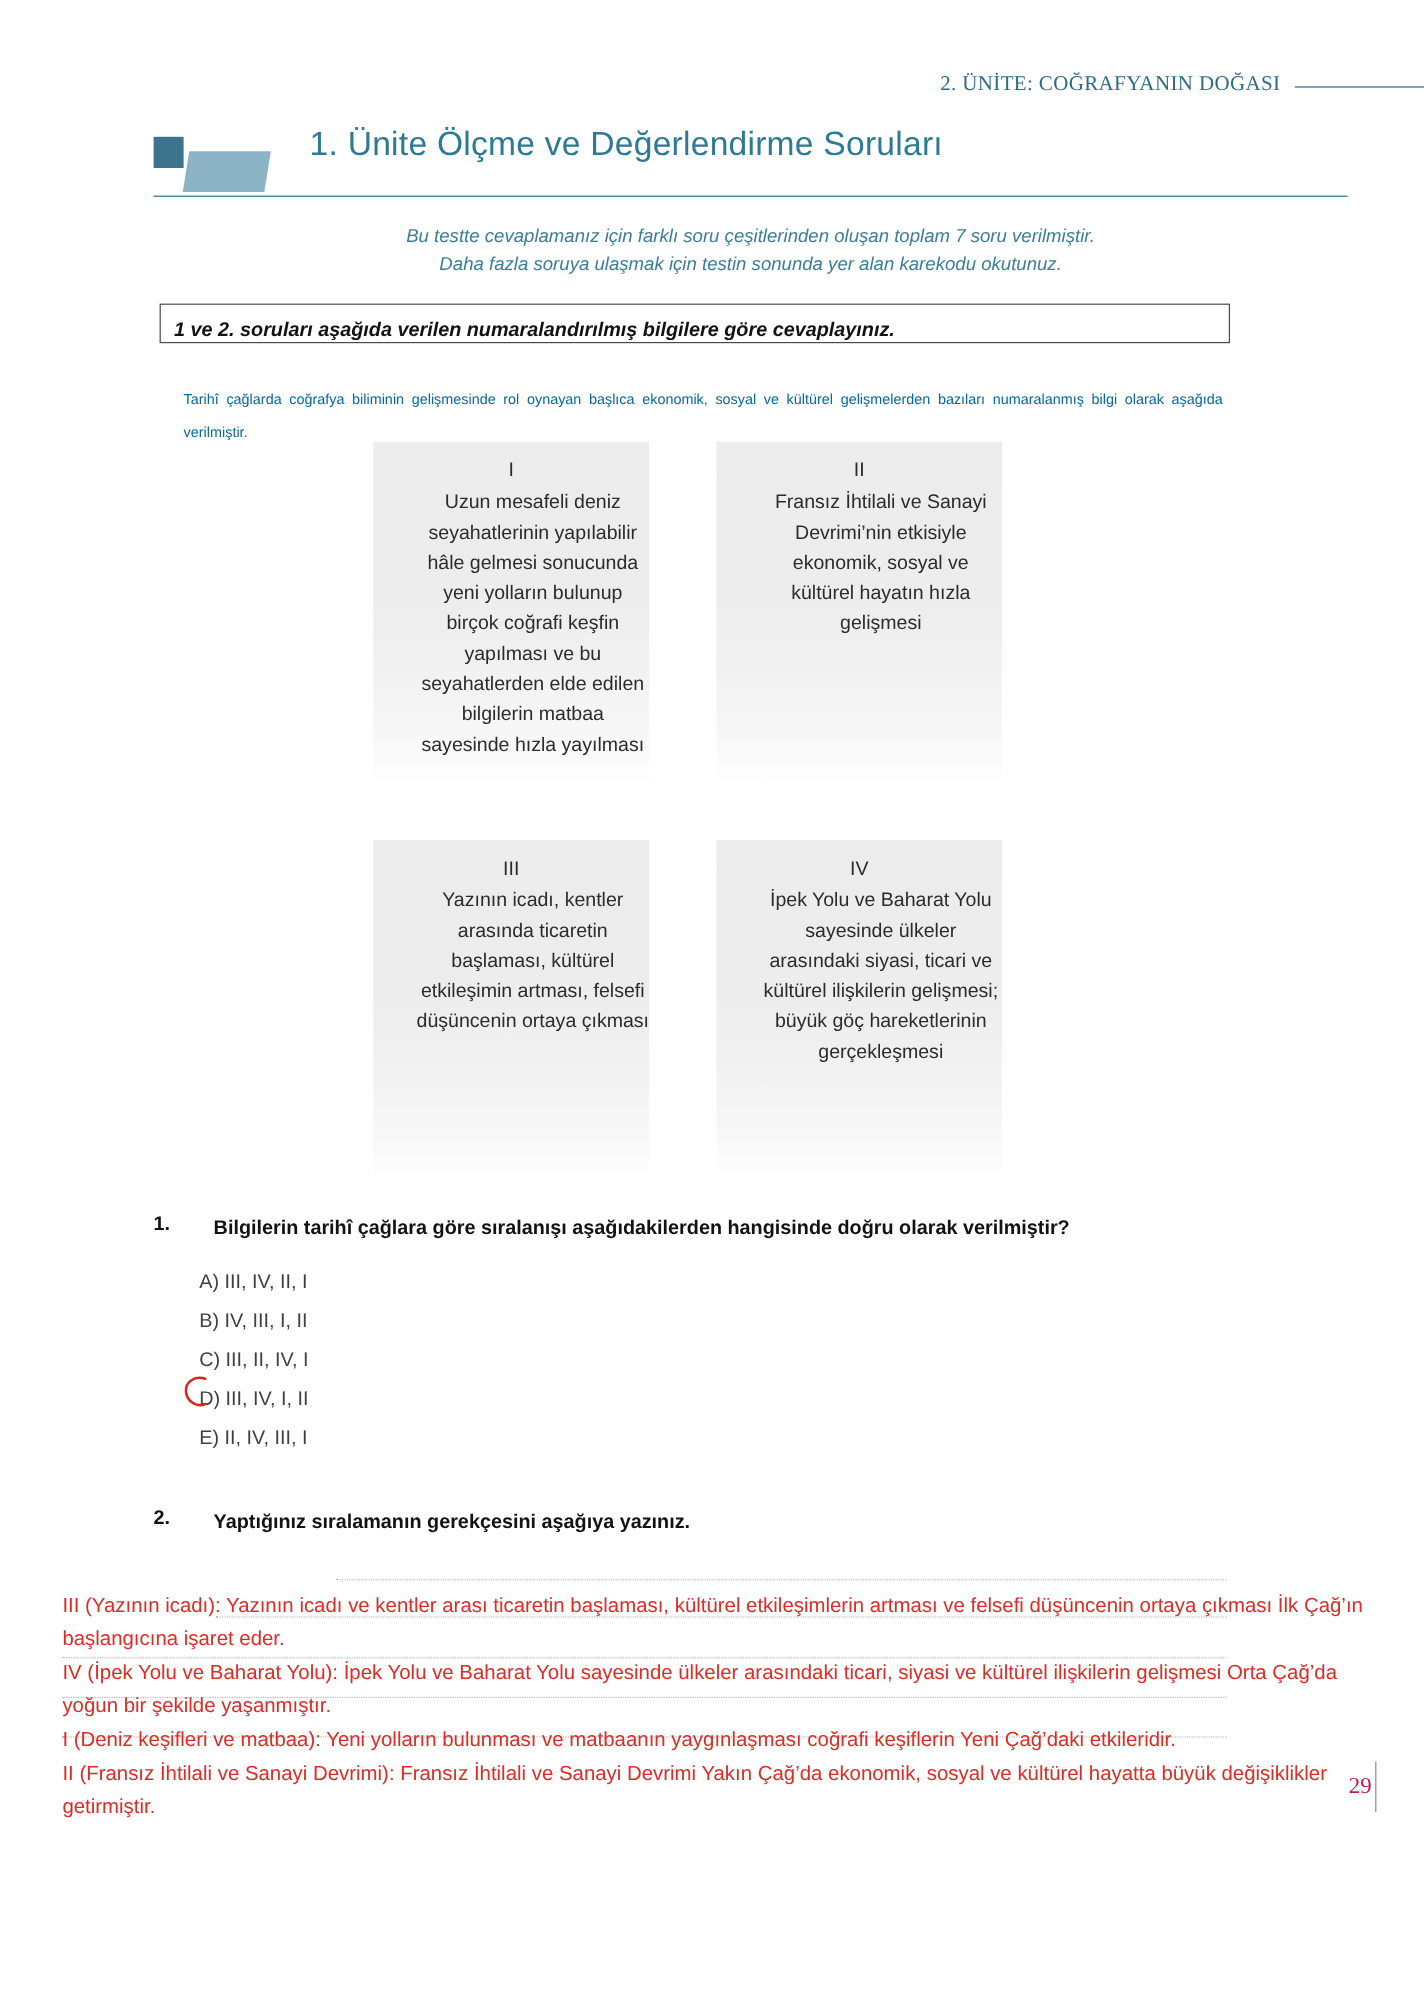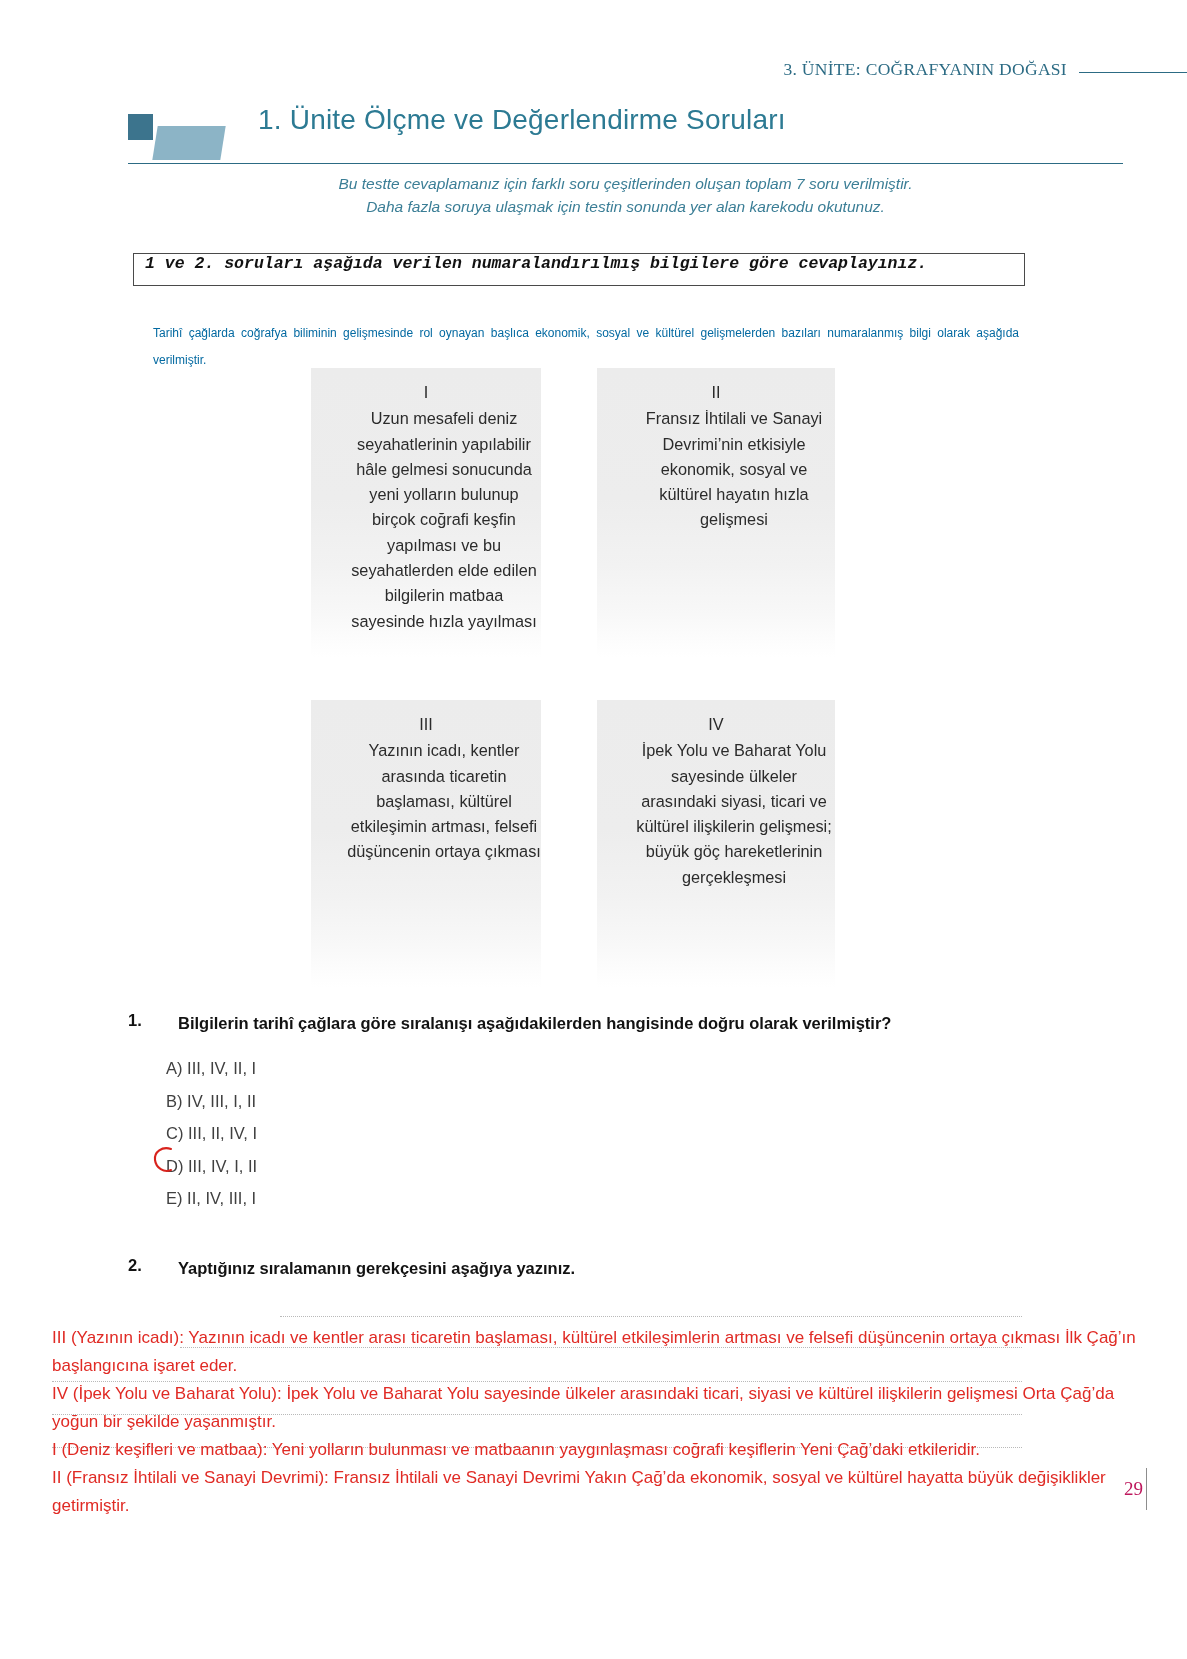--- a/index.html
+++ b/index.html
@@ -88,42 +88,41 @@
     position: absolute;
     top: 163px;
     left: 128px;
     width: 995px;
     border-bottom: 1.6px solid #2c6b84;
   }
 
   
   .subtitle {
     position: absolute;
-    top: 172px;
+    top: 186px;
     left: 128px;
     width: 995px;
     text-align: center;
     font-style: italic;
     font-size: 15.5px;
     line-height: 23px;
     color: #3b7e96;
   }
 
   
   .instruction-box {
     position: absolute;
     top: 253px;
     left: 133px;
     width: 892px;
     height: 33px;
     border: 1.3px solid #4a4a4a;
     display: flex;
-    align-items: flex-start;
+    align-items: flex-end;
     box-sizing: border-box;
-    font-family: Liberation Mono, monospace;
   }
   .instruction-box .ib-text {
     font-size: 16.5px;
     font-weight: bold;
     font-style: italic;
     padding-left: 11px;
     color: #121212;
     white-space: nowrap;
   }
 
@@ -246,21 +245,21 @@
     top: 1468px;
     width: 1.4px;
     height: 42px;
     background: #8d8d8d;
   }
 </style>
 </head>
 <body>
 
 <div class="running-header">
-  <span class="rh-text">3. ÜNİTE: COĞRAFYANIN DOĞASI</span>
+  <span class="rh-text">2. ÜNİTE: COĞRAFYANIN DOĞASI</span>
   <span class="rh-rule"></span>
 </div>
 
 <div class="title-block">
   <span class="deco">
     <span class="d-dark"></span>
     <span class="d-light"></span>
   </span>
   <span class="page-title">1. Ünite Ölçme ve Değerlendirme Soruları</span>
 </div>

